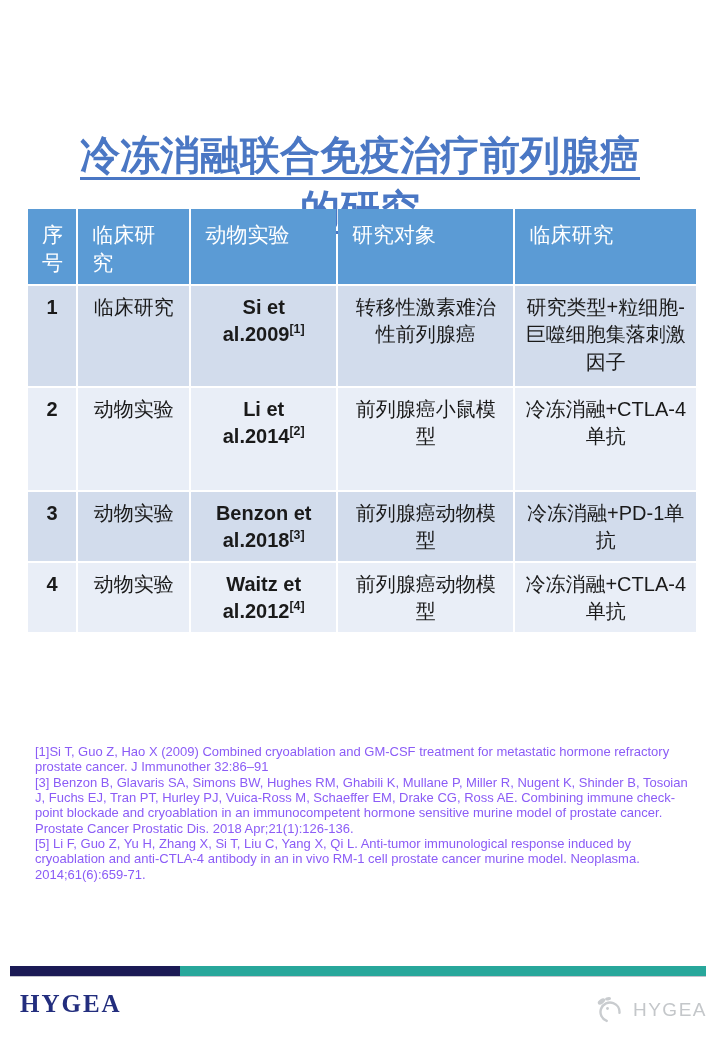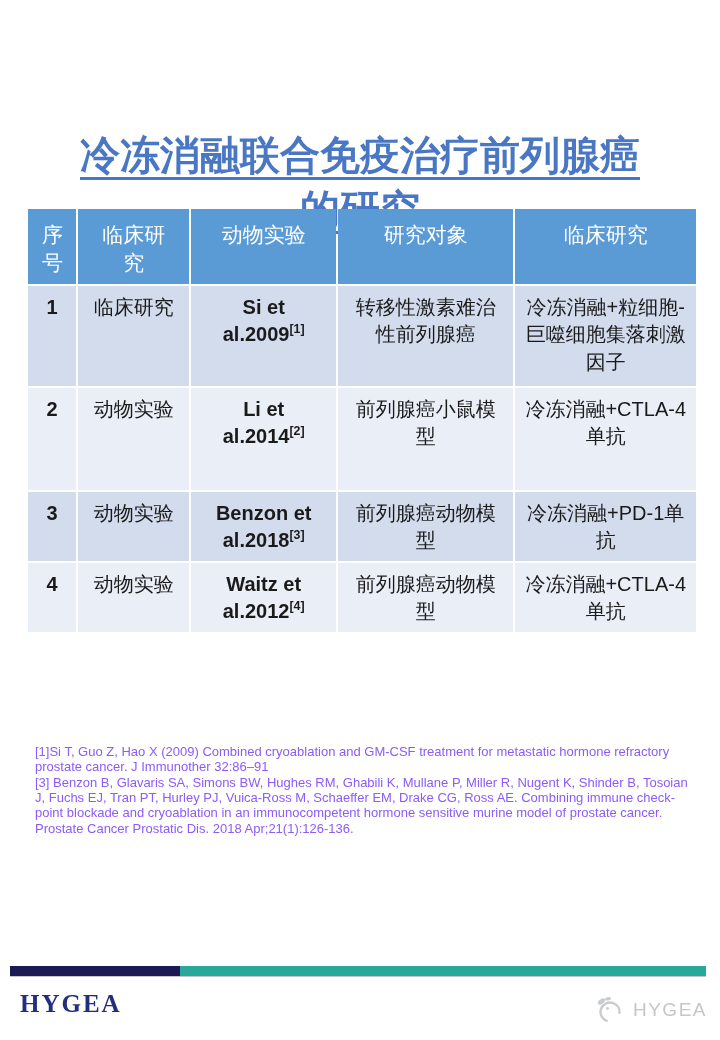--- a/index.html
+++ b/index.html
@@ -12,21 +12,21 @@
     position:absolute;top:80px;left:70px;width:580px;
     text-align:center;font-size:40px;font-weight:bold;color:#4A77C4;
     line-height:1.35;
     text-decoration:underline;text-decoration-thickness:3px;text-underline-offset:8px;margin-top:48px;
   }
   
   .tbl-wrap{position:absolute;left:26px;top:207px;width:674px;}
   table.study{border-collapse:separate;border-spacing:2px;table-layout:fixed;width:672px;}
   table.study th{
     background:#5B9BD5;color:#ffffff;font-size:21px;font-weight:normal;
-    vertical-align:top;text-align:center;padding:12px 14px 6px;line-height:1.35;
+    vertical-align:top;text-align:left;padding:12px 14px 6px;line-height:1.35;
     overflow:hidden;
   }
   table.study td{
     vertical-align:top;text-align:center;font-size:20px;color:#1a1a1a;
     padding:8px 8px 6px;line-height:1.38;overflow:hidden;
   }
   table.study thead tr{height:66px;}
   table.study tbody tr:nth-child(1){height:100px;}
   table.study tbody tr:nth-child(2){height:102px;}
   table.study tbody tr:nth-child(3){height:68px;}
@@ -80,21 +80,21 @@
           <th>研究对象</th>
           <th>临床研究</th>
         </tr>
       </thead>
       <tbody>
         <tr>
           <td class="c-no">1</td>
           <td>临床研究</td>
           <td class="c-ref"><span>Si et al.2009</span><sup>[1]</sup></td>
           <td>转移性激素难治性前列腺癌</td>
-          <td>冷冻消融+粒细胞-巨噬细胞集落刺激因子</td>
+          <td>研究类型+粒细胞-巨噬细胞集落刺激因子</td>
         </tr>
         <tr>
           <td class="c-no">2</td>
           <td>动物实验</td>
           <td class="c-ref"><span>Li et al.2014</span><sup>[2]</sup></td>
           <td>前列腺癌小鼠模型</td>
           <td>冷冻消融+CTLA-4单抗</td>
         </tr>
         <tr>
           <td class="c-no">3</td>
@@ -110,20 +110,21 @@
           <td>前列腺癌动物模型</td>
           <td>冷冻消融+CTLA-4单抗</td>
         </tr>
       </tbody>
     </table>
   </div>
 
   <div class="refs">
     <p>[1]Si T, Guo Z, Hao X (2009) Combined cryoablation and GM-CSF treatment for metastatic hormone refractory prostate cancer. J Immunother 32:86–91</p>
     <p>[3] Benzon B, Glavaris SA, Simons BW, Hughes RM, Ghabili K, Mullane P, Miller R, Nugent K, Shinder B, Tosoian J, Fuchs EJ, Tran PT, Hurley PJ, Vuica-Ross M, Schaeffer EM, Drake CG, Ross AE. Combining immune check-point blockade and cryoablation in an immunocompetent hormone sensitive murine model of prostate cancer. Prostate Cancer Prostatic Dis. 2018 Apr;21(1):126-136.</p>
+    <p>[5] Li F, Guo Z, Yu H, Zhang X, Si T, Liu C, Yang X, Qi L. Anti-tumor immunological response induced by cryoablation and anti-CTLA-4 antibody in an in vivo RM-1 cell prostate cancer murine model. Neoplasma. 2014;61(6):659-71.</p>
   </div>
 
   <div class="bar">
     <div class="bar-navy"></div>
     <div class="bar-teal"></div>
   </div>
 
   <div class="logo">HYGEA</div>
 
   <div class="watermark">

